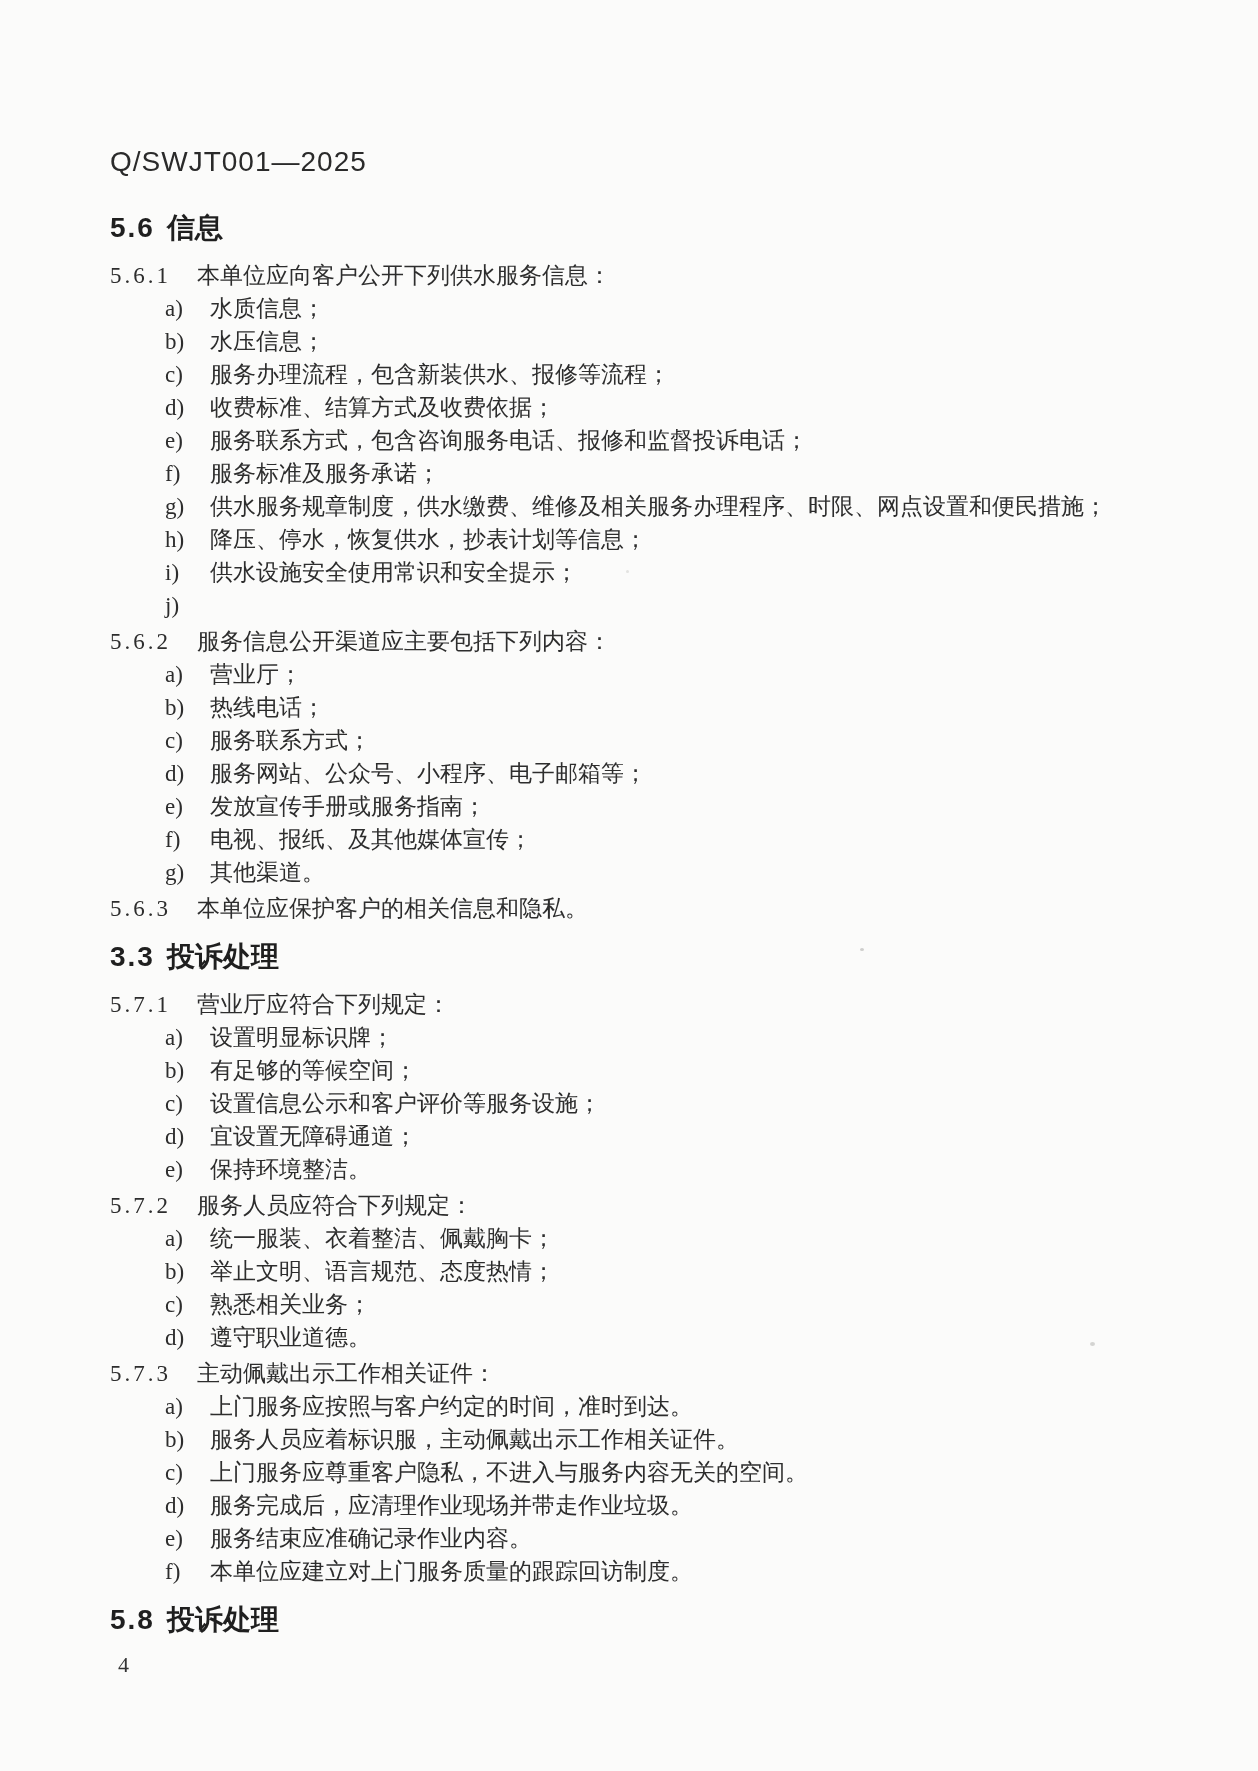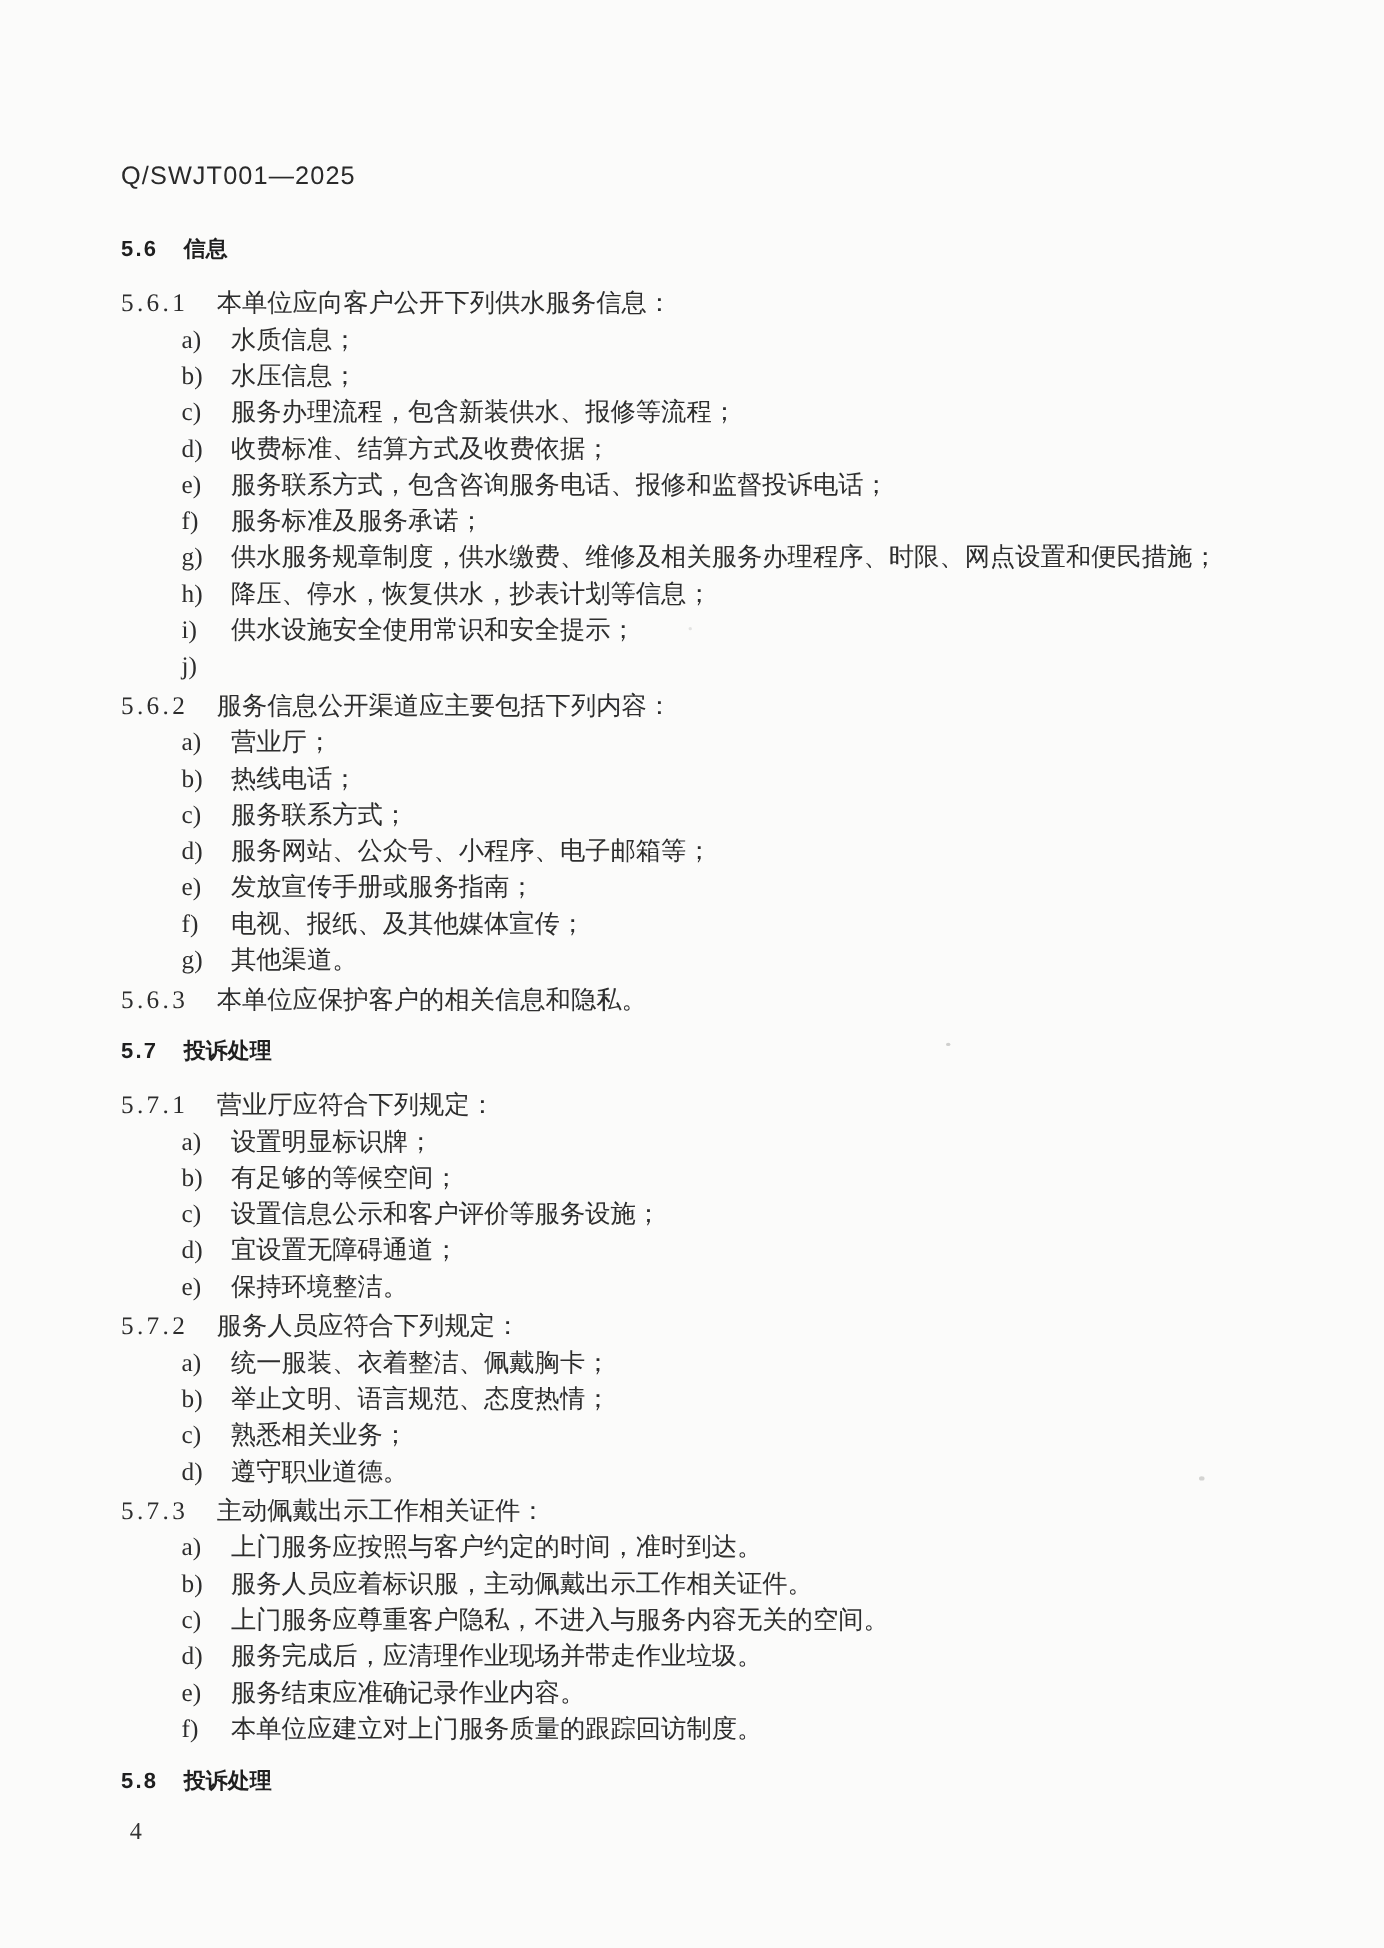--- a/index.html
+++ b/index.html
@@ -9,41 +9,41 @@
     height:1771px;
     background:#fbfbfa;
     overflow:hidden;
     font-family:"Liberation Serif", serif;
     color:#2c2c2c;
   }
   .doc-header {
     position:absolute;
     top:146px;
     left:110px;
-    font-size:23px;
+    font-size:28px;
     letter-spacing:1px;
     color:#2a2a2a;
     font-family:"Liberation Sans", sans-serif;
     white-space:nowrap;
   }
   .content {
     position:absolute;
     left:110px;
     top:196px;
     width:1090px;
     font-size:23px;
     line-height:33px;
     color:#2d2d2d;
   }
   .sec-heading {
     display:flex;
     margin:15px 0;
     font-family:"Liberation Sans", sans-serif;
     font-weight:700;
-    font-size:20px;
+    font-size:28px;
     color:#1f1f1f;
     white-space:nowrap;
   }
   .sec-heading .num { flex:0 0 57px; letter-spacing:2px; }
   .clause {
     display:flex;
     margin-top:3px;
     white-space:nowrap;
   }
   .clause .num { flex:0 0 87px; letter-spacing:3px; }
@@ -153,21 +153,21 @@
       </div>
       <div class="item">
         <span class="marker">g)</span>
         <span class="txt">其他渠道。</span>
       </div>
       <div class="clause">
         <span class="num">5.6.3</span>
         <span class="txt">本单位应保护客户的相关信息和隐私。</span>
       </div>
       <div class="sec-heading">
-        <span class="num">5.7</span>
+        <span class="num">3.3</span>
         <span class="txt">投诉处理</span>
       </div>
       <div class="clause">
         <span class="num">5.7.1</span>
         <span class="txt">营业厅应符合下列规定：</span>
       </div>
       <div class="item">
         <span class="marker">a)</span>
         <span class="txt">设置明显标识牌；</span>
       </div>

